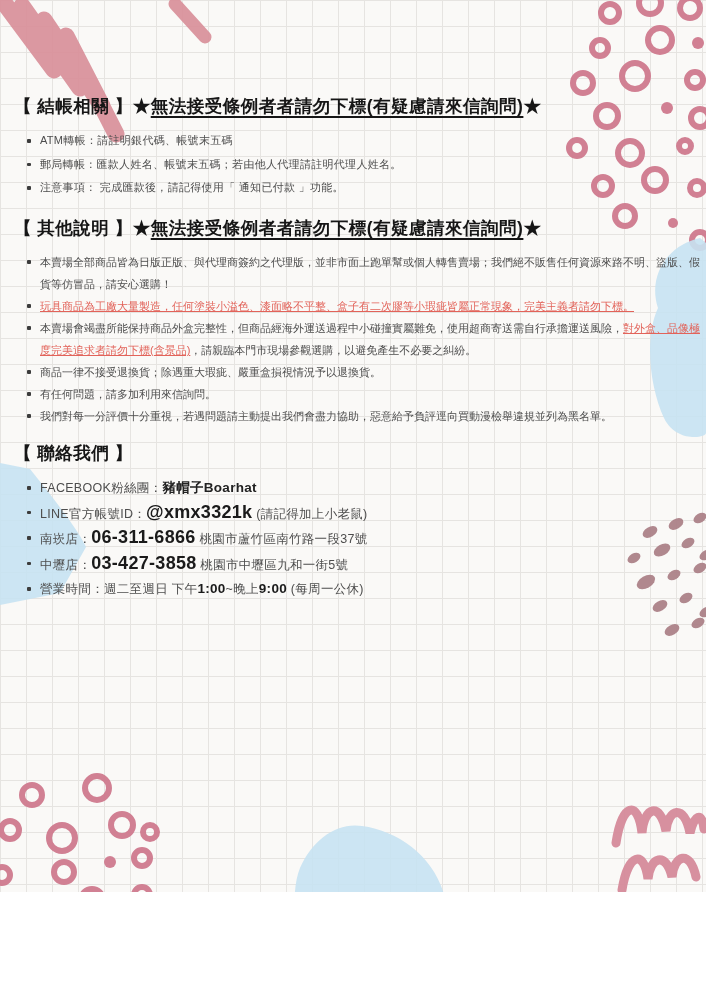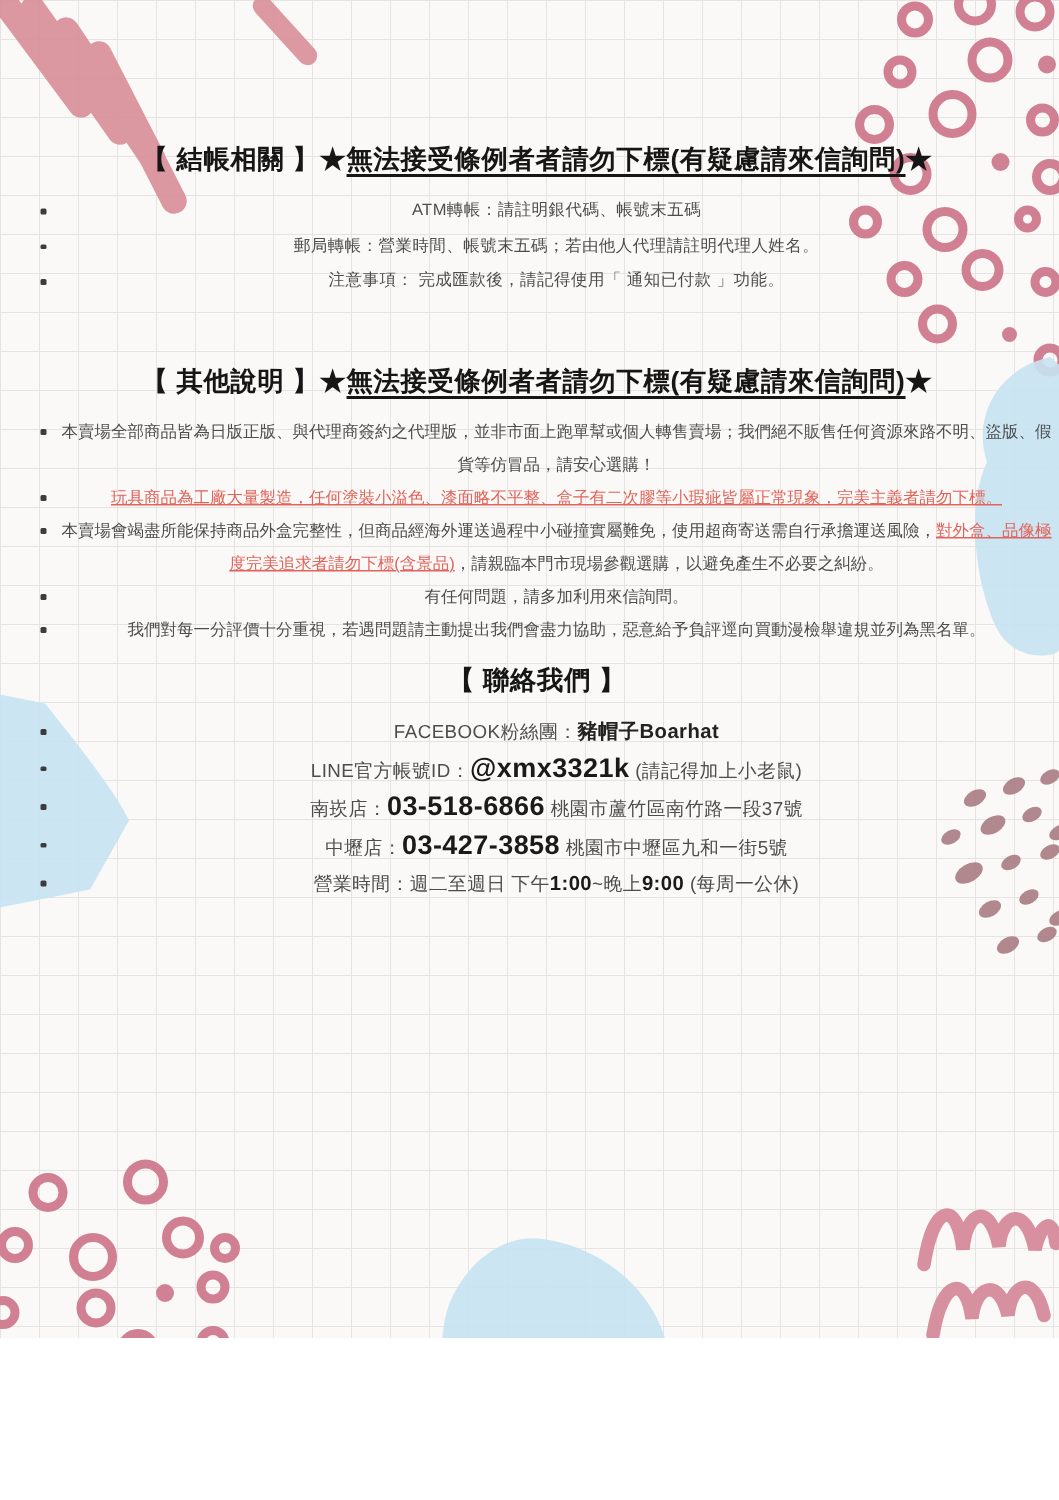--- a/index.html
+++ b/index.html
@@ -5,26 +5,25 @@
   html,body{margin:0;padding:0;}
   .sheet{
     position:relative; width:706px; height:892px; overflow:hidden;
     background-color:#faf9f7;
     background-image:
       linear-gradient(to right, #e6e4e1 1px, transparent 1px),
       linear-gradient(to bottom, #e6e4e1 1px, transparent 1px);
     background-size:26px 26px;
     font-family:"Liberation Sans", sans-serif;
     color:#4d4d4d;
-    text-align:center;
   }
   .deco{position:absolute; pointer-events:none; z-index:0;}
   .content{position:absolute; z-index:1; left:14px; width:688px;}
   .sec-checkout{top:94px;}
-  .sec-other{top:242px;}
+  .sec-other{top:216px;}
   .sec-contact{top:441px;}
   h2{
     margin:0 0 11px 0; font-size:17.5px; font-weight:700; color:#161616;
     letter-spacing:.5px; white-space:nowrap;
   }
   h2 .warn-underline{
     text-decoration:underline; text-decoration-thickness:1.5px; text-underline-offset:3.5px;
   }
   ul.notice-list{list-style:none; margin:0; padding:0;}
   ul.notice-list li{
@@ -152,42 +151,43 @@
     <g stroke="#d68b9b" stroke-width="9" fill="none" stroke-linecap="round" opacity="0.95">
       <path d="M8,58 C14,18 30,14 34,48 C36,22 52,16 58,46 C60,24 76,18 82,48 C86,30 94,26 96,44"></path>
       <path d="M14,105 C20,68 36,64 40,94 C42,72 58,66 64,92 C66,70 82,64 88,92"></path>
     </g>
   </svg>
 
   <section class="content sec-checkout">
     <h2><span>【 結帳相關 】</span><span>★</span><span class="warn-underline">無法接受條例者者請勿下標(有疑慮請來信詢問)</span><span>★</span></h2>
     <ul class="notice-list">
         <li><span>ATM轉帳：請註明銀代碼、帳號末五碼</span></li>
-        <li><span>郵局轉帳：營業時間、帳號末五碼；若由他人代理請註明代理人姓名。</span></li>
+        <li><span>郵局轉帳：匯款人姓名、帳號末五碼；若由他人代理請註明代理人姓名。</span></li>
         <li><span>注意事項： 完成匯款後，請記得使用「 通知已付款 」功能。</span></li>
       </ul>
   </section>
 
   <section class="content sec-other">
     <h2><span>【 其他說明 】</span><span>★</span><span class="warn-underline">無法接受條例者者請勿下標(有疑慮請來信詢問)</span><span>★</span></h2>
     <ul class="notice-list">
         <li><span>本賣場全部商品皆為日版正版、與代理商簽約之代理版，並非市面上跑單幫或個人轉售賣場；我們絕不販售任何資源來路不明、盜版、假貨等仿冒品，請安心選購！</span></li>
         <li><span class="seg-red">玩具商品為工廠大量製造，任何塗裝小溢色、漆面略不平整、盒子有二次膠等小瑕疵皆屬正常現象，完美主義者請勿下標。</span></li>
         <li><span>本賣場會竭盡所能保持商品外盒完整性，但商品經海外運送過程中小碰撞實屬難免，使用超商寄送需自行承擔運送風險，</span><span class="seg-red">對外盒、品像極度完美追求者請勿下標(含景品)</span><span>，請親臨本門市現場參觀選購，以避免產生不必要之糾紛。</span></li>
+        <li><span>商品一律不接受退換貨；除遇重大瑕疵、嚴重盒損視情況予以退換貨。</span></li>
         <li><span>有任何問題，請多加利用來信詢問。</span></li>
         <li><span>我們對每一分評價十分重視，若遇問題請主動提出我們會盡力協助，惡意給予負評逕向買動漫檢舉違規並列為黑名單。</span></li>
       </ul>
   </section>
 
   <section class="content sec-contact">
     <h2><span>【 聯絡我們 】</span></h2>
     <ul class="notice-list">
         <li><span>FACEBOOK粉絲團：</span><span class="seg-brand">豬帽子Boarhat</span></li>
         <li><span>LINE官方帳號ID：</span><span class="seg-strong">@xmx3321k</span><span> (請記得加上小老鼠)</span></li>
-        <li><span>南崁店：</span><span class="seg-strong">03-518-6866</span><span> 桃園市蘆竹區南竹路一段37號</span></li>
+        <li><span>南崁店：</span><span class="seg-strong">06-311-6866</span><span> 桃園市蘆竹區南竹路一段37號</span></li>
         <li><span>中壢店：</span><span class="seg-strong">03-427-3858</span><span> 桃園市中壢區九和一街5號</span></li>
         <li><span>營業時間：週二至週日 下午</span><span class="seg-num">1:00</span><span>~晚上</span><span class="seg-num">9:00</span><span> (每周一公休)</span></li>
       </ul>
   </section>
 
   <div class="footer-logo"><span class="brand-cjk">豬帽子</span><span class="brand-script">Boarhat</span></div>
 
 </div>
 
 </body></html>

